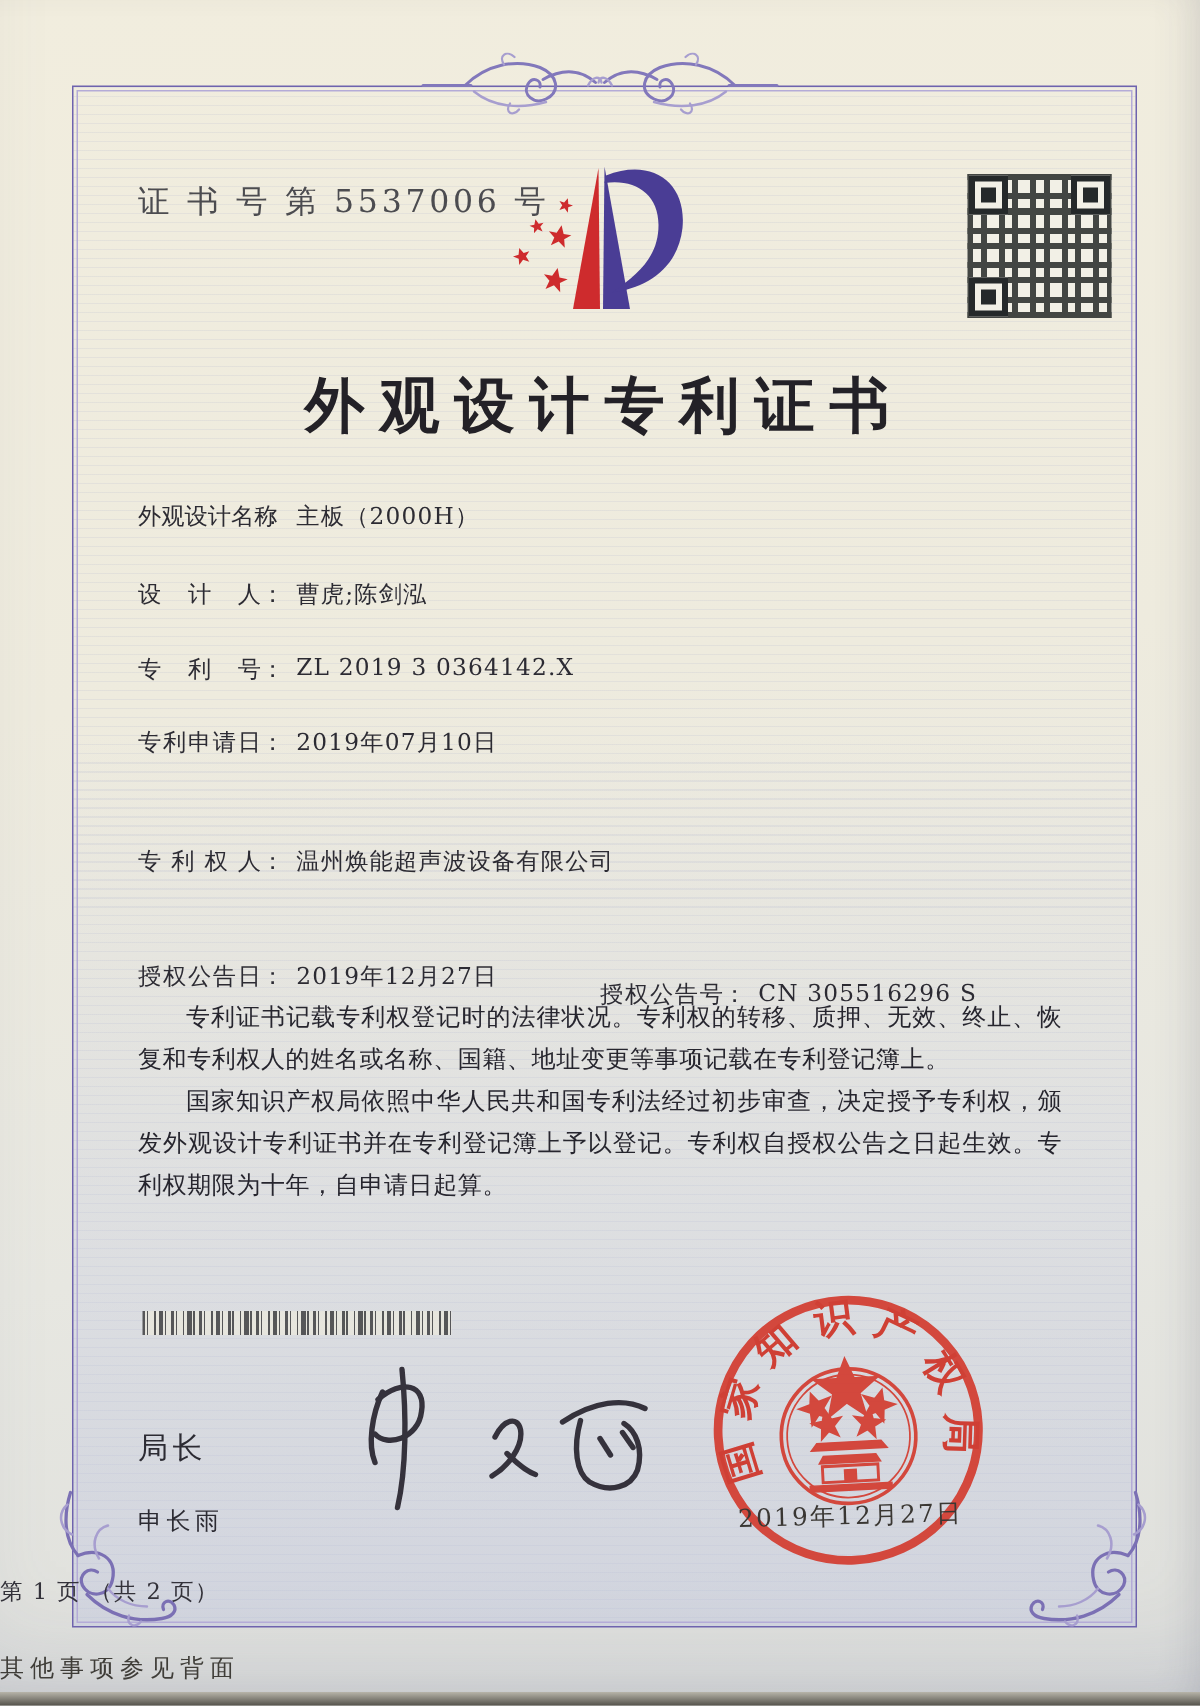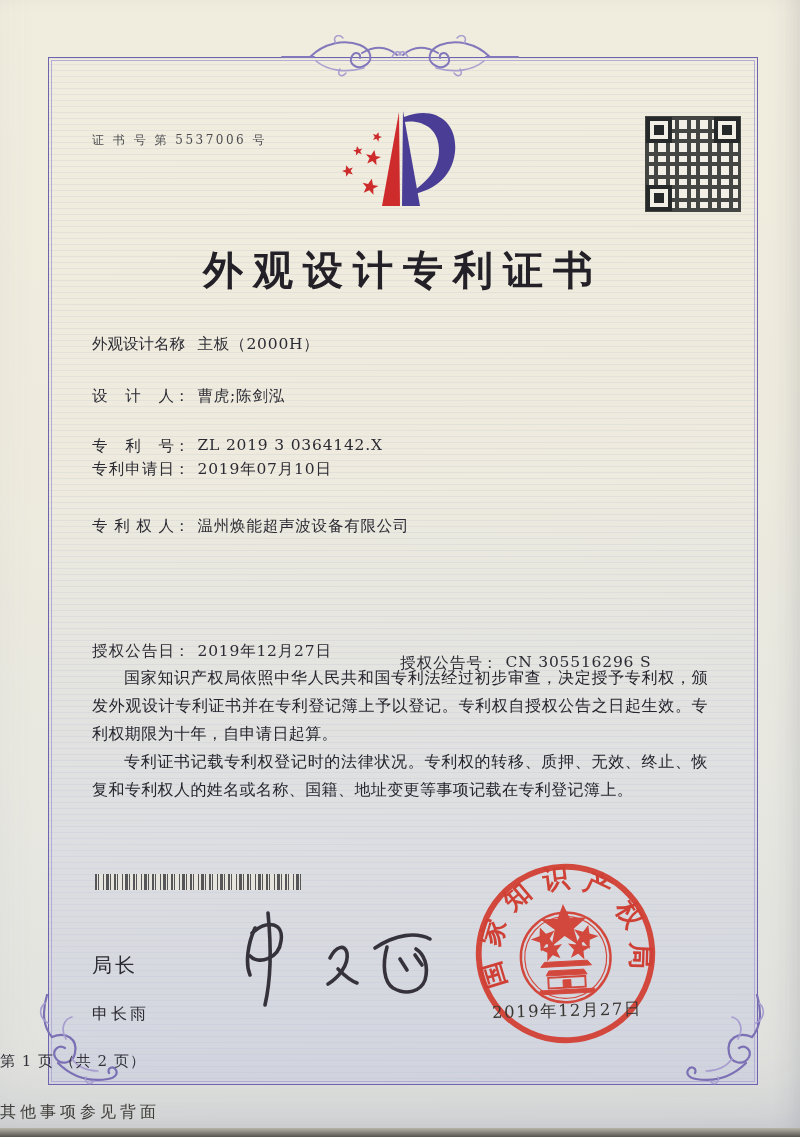--- a/index.html
+++ b/index.html
@@ -27,21 +27,21 @@
       linear-gradient(180deg,rgba(243,240,229,0) 42%,rgba(193,199,224,.45) 97%),
       repeating-linear-gradient(180deg,rgba(122,132,190,.10) 0 1px,rgba(122,132,190,0) 1px 6px);
   }
   .orn{position:absolute;pointer-events:none;}
   .orn-top{left:280px;top:35px;width:240px;height:44px;}
   .orn-bl{left:38px;top:993px;width:100px;height:92px;}
   .orn-br{left:666px;top:993px;width:100px;height:92px;transform:scaleX(-1);}
   
   .cert-no{
     position:absolute;left:92px;top:120px;
-    font-size:12px;letter-spacing:2.5px;color:#4c4c50;margin-top:12px;
+    font-size:21px;letter-spacing:2.5px;color:#4c4c50;
   }
   .logo{position:absolute;left:338px;top:107px;width:150px;height:122px;}
   .qr{
     position:absolute;left:645px;top:116px;width:96px;height:96px;
     background:#f2f0e6;
   }
   .qr-noise{
     position:absolute;inset:0;opacity:.88;
     background:
       repeating-linear-gradient(90deg,#2b2f2d 0 4px,transparent 4px 9px,#2b2f2d 9px 13px,transparent 13px 21px),
@@ -163,36 +163,36 @@
 
     <div class="row" style="top:334px">
       <span class="flabel">外观设计名称</span><span class="fcolon">：</span><span class="fvalue">主板（2000H）</span>
     </div>
     <div class="row" style="top:386px">
       <span class="flabel">设计人</span><span class="fcolon">：</span><span class="fvalue">曹虎;陈剑泓</span>
     </div>
     <div class="row" style="top:436px">
       <span class="flabel">专利号</span><span class="fcolon">：</span><span class="fvalue">ZL 2019 3 0364142.X</span>
     </div>
-    <div class="row" style="top:459px">
+    <div class="row" style="top:485px">
       <span class="flabel">专利申请日</span><span class="fcolon">：</span><span class="fvalue">2019年07月10日</span>
     </div>
-    <div class="row" style="top:516px">
+    <div class="row" style="top:564px">
       <span class="flabel">专利权人</span><span class="fcolon">：</span><span class="fvalue">温州焕能超声波设备有限公司</span>
     </div>
     <div class="row" style="top:641px">
       <span class="flabel">授权公告日</span><span class="fcolon">：</span><span class="fvalue">2019年12月27日</span>
       <span class="row-pair2">
         <span class="flabel">授权公告号</span><span class="fcolon">：</span><span class="fvalue">CN 305516296 S</span>
       </span>
     </div>
 
     <div class="body-text">
+      <p>专利证书记载专利权登记时的法律状况。专利权的转移、质押、无效、终止、恢复和专利权人的姓名或名称、国籍、地址变更等事项记载在专利登记簿上。</p>
       <p>国家知识产权局依照中华人民共和国专利法经过初步审查，决定授予专利权，颁发外观设计专利证书并在专利登记簿上予以登记。专利权自授权公告之日起生效。专利权期限为十年，自申请日起算。</p>
-      <p>专利证书记载专利权登记时的法律状况。专利权的转移、质押、无效、终止、恢复和专利权人的姓名或名称、国籍、地址变更等事项记载在专利登记簿上。</p>
     </div>
 
     <div class="barcode"></div>
 
     <div class="comm-title">局长</div>
     <div class="comm-name">申长雨</div>
 
     <svg class="signature" viewBox="0 0 235 115" fill="none" stroke="#35323c" stroke-width="3.6" stroke-linecap="round">
       <path d="M45,25 C38,40 35,60 40,72"></path>
       <path d="M42,30 C58,16 74,20 71,38 C69,56 48,62 40,53"></path>

